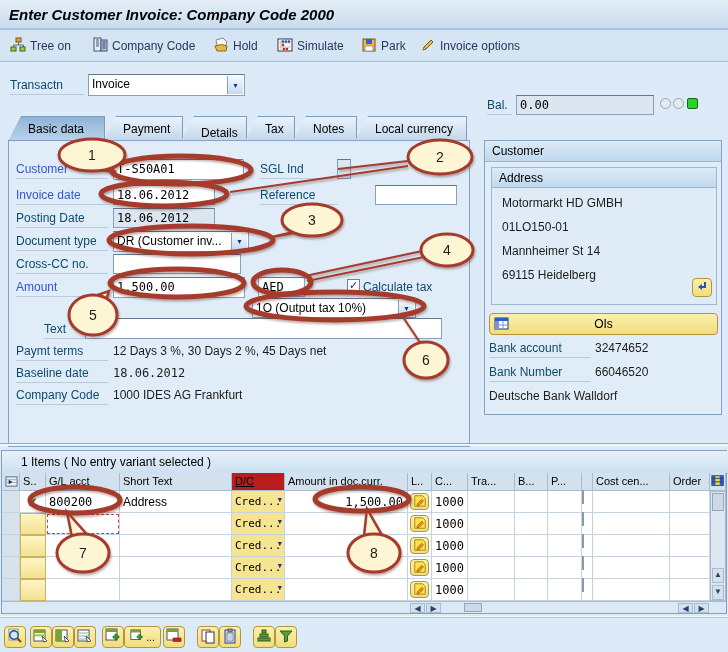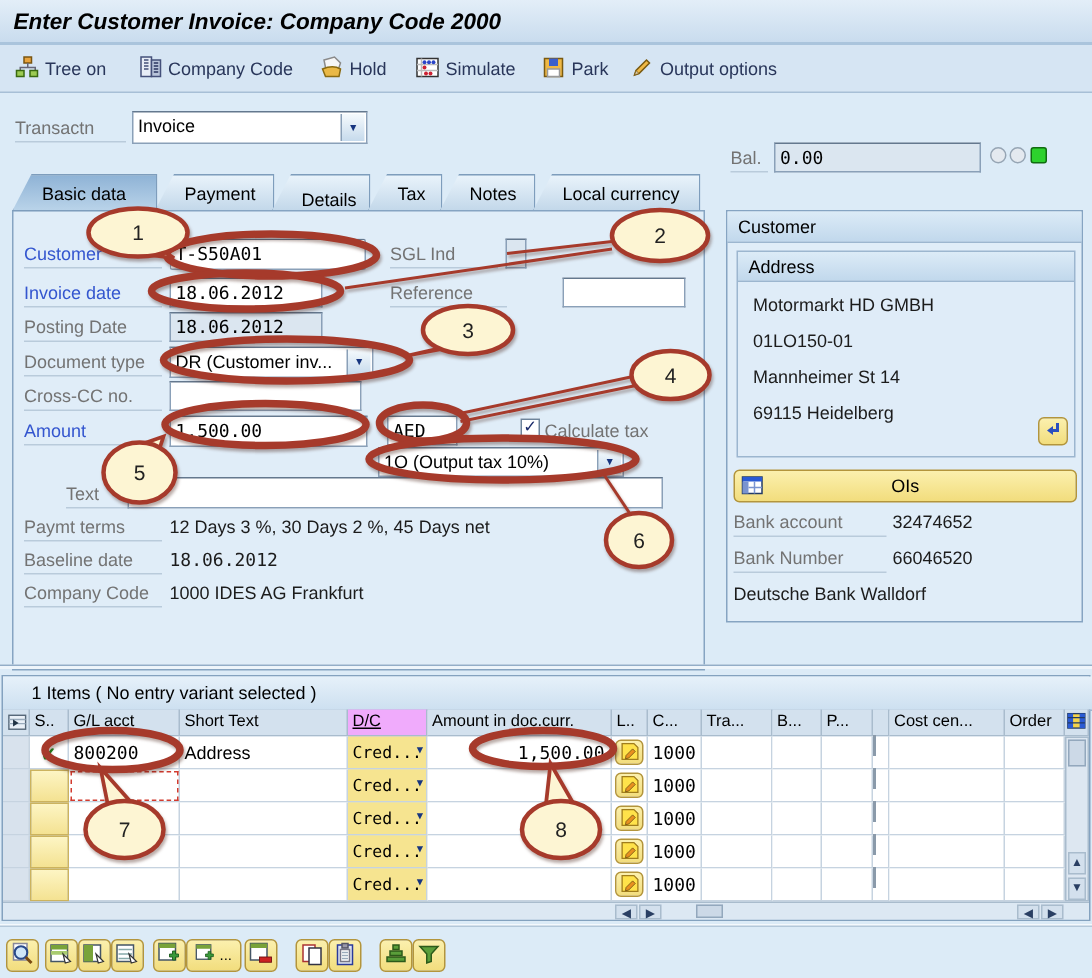--- a/index.html
+++ b/index.html
@@ -7,21 +7,21 @@
           font-family:"Liberation Sans",sans-serif;font-size:12px;color:#000;}
   .abs{position:absolute;box-sizing:border-box;}
   
   .titlebar{left:0;top:0;width:728px;height:30px;background:linear-gradient(#e3eef8,#c9dcee);
             border-bottom:2px solid #aac4dc;display:flex;align-items:center;padding-left:9px;}
   .titlebar h1{margin:0;font-size:15px;font-style:italic;font-weight:bold;color:#000;}
   .apptb{left:0;top:30px;width:728px;height:32px;background:#d6e5f3;border-bottom:1px solid #a7bfd6;}
   .tbit{position:absolute;top:7px;height:18px;display:flex;align-items:center;gap:4px;color:#29365a;cursor:pointer;}
   .tbit svg{flex:0 0 auto;}
   
-  .lbl{position:absolute;font-size:12px;color:#737373;}
+  .lbl{position:absolute;font-size:12px;color:#0c4a6e;}
   .lbl.blue{color:#3456cf;}
   .uline{border-bottom:1px solid #b9cbdb;padding-bottom:2px;}
   .field{position:absolute;box-sizing:border-box;background:#fff;border:1px solid #8aa0b8;border-top-color:#64788e;
          font-family:"DejaVu Sans Mono",monospace;font-size:12px;padding:2px 3px 0 3px;height:20px;overflow:hidden;white-space:nowrap;}
   .field.ro{background:#dbe6f0;}
   .field.prop{font-family:"Liberation Sans",sans-serif;}
   .ddarrow{position:absolute;right:1px;top:1px;bottom:1px;width:15px;background:linear-gradient(#f5fafd,#c6daec);
            border-left:1px solid #8aa0b8;color:#17357f;font-size:7px;display:flex;align-items:center;justify-content:center;}
   .val{position:absolute;font-size:12px;color:#1c1c1c;white-space:nowrap;}
   .mono{font-family:"DejaVu Sans Mono",monospace;}
@@ -131,21 +131,21 @@
             <rect x="5" y="2" width="6" height="5" fill="#3a5fcd"></rect>
             <rect x="4" y="9" width="8" height="5" fill="#fff" stroke="#999"></rect>
           </svg></span>
       <span>Park</span>
     </div>
     <div class="tbit" style="left:420px;">
       <span><svg width="16" height="16" viewBox="0 0 16 16">
             <path d="M3 13l1-3 7-7 2 2-7 7z" fill="#f0b945" stroke="#7a5a10"></path>
             <path d="M3 13l3-1-2-2z" fill="#d8c9a8" stroke="#7a5a10" stroke-width="0.5"></path>
           </svg></span>
-      <span>Output options</span>
+      <span>Invoice options</span>
     </div>
   </div>
 
   <span class="lbl uline" style="left:10px;top:78px;width:74px;">Transactn</span>
   <div class="field prop" style="left:88px;top:74px;width:157px;height:22px;">
     <span>Invoice</span>
     <span class="ddarrow">
         <span>▼</span>
       </span>
   </div>
@@ -270,21 +270,21 @@
 
     <div class="hrow" style="top:22px;">
       <div class="hc w-sel"><svg width="13" height="13" viewBox="0 0 14 14">
             <rect x="1" y="2" width="12" height="10" fill="#eaf0f7" stroke="#567"></rect>
             <path d="M1 5h12M1 8h12" stroke="#9ab"></path>
             <path d="M4 5l4 2.5L4 10z" fill="#234"></path>
           </svg></div>
       <div class="hc w-s">S..</div>
       <div class="hc w-gl">G/L acct</div>
       <div class="hc w-st">Short Text</div>
-      <div class="hc w-dc" style="background:#f0abfc;text-decoration:underline;">D/C</div>
+      <div class="hc w-dc" style="background:#b91c1c;text-decoration:underline;">D/C</div>
       <div class="hc w-amt">Amount in doc.curr.</div>
       <div class="hc w-l">L..</div>
       <div class="hc w-c">C...</div>
       <div class="hc w-tra">Tra...</div>
       <div class="hc w-b">B...</div>
       <div class="hc w-p">P...</div>
       <div class="hc w-chk"></div>
       <div class="hc w-cost">Cost cen...</div>
       <div class="hc w-ord">Order</div>
       <div class="hc w-sb" style="padding:1px;"><svg width="14" height="14" viewBox="0 0 16 16">

